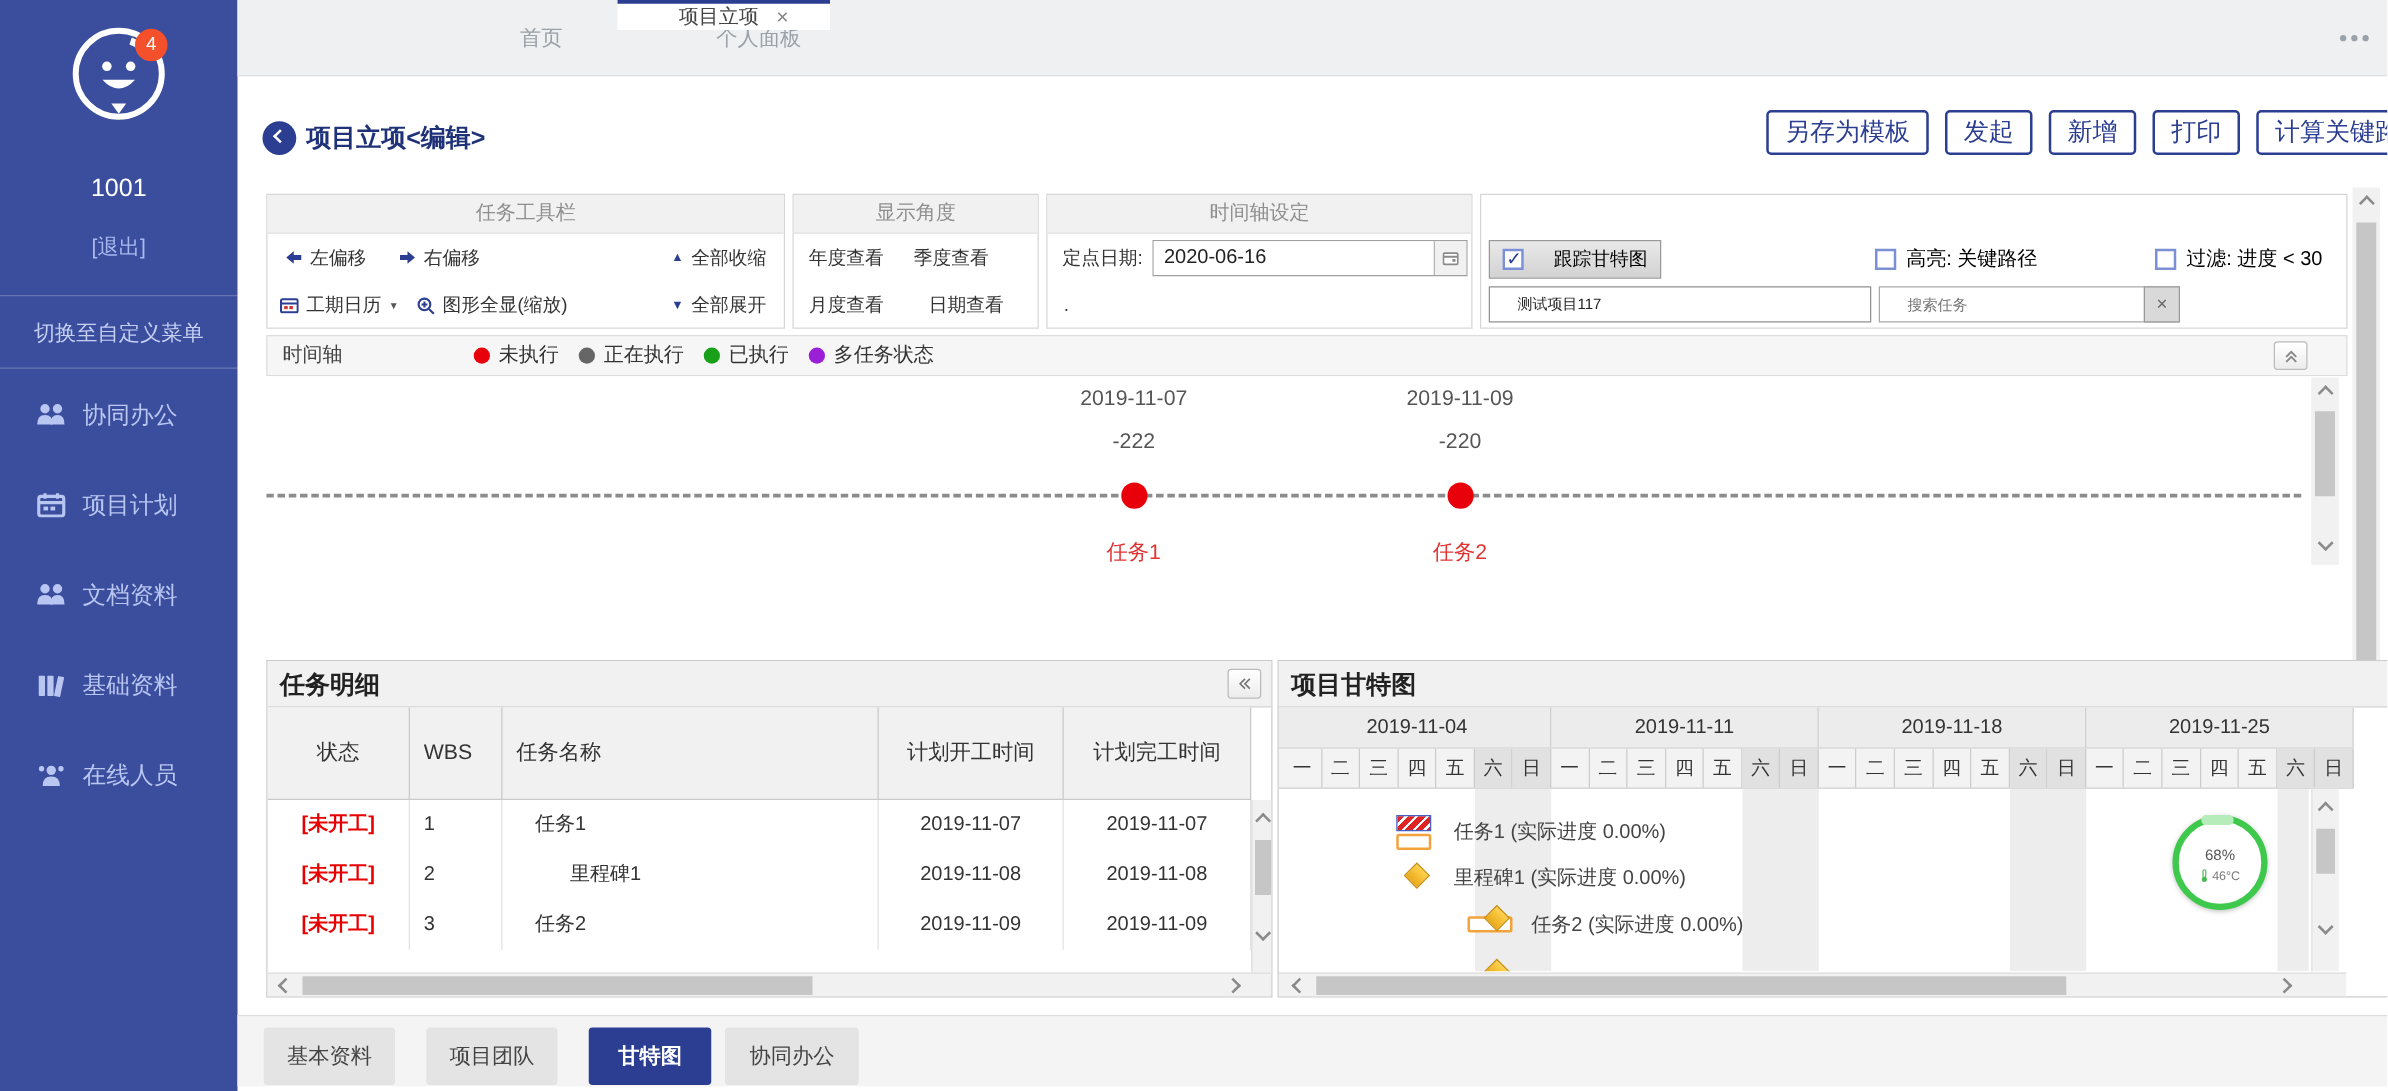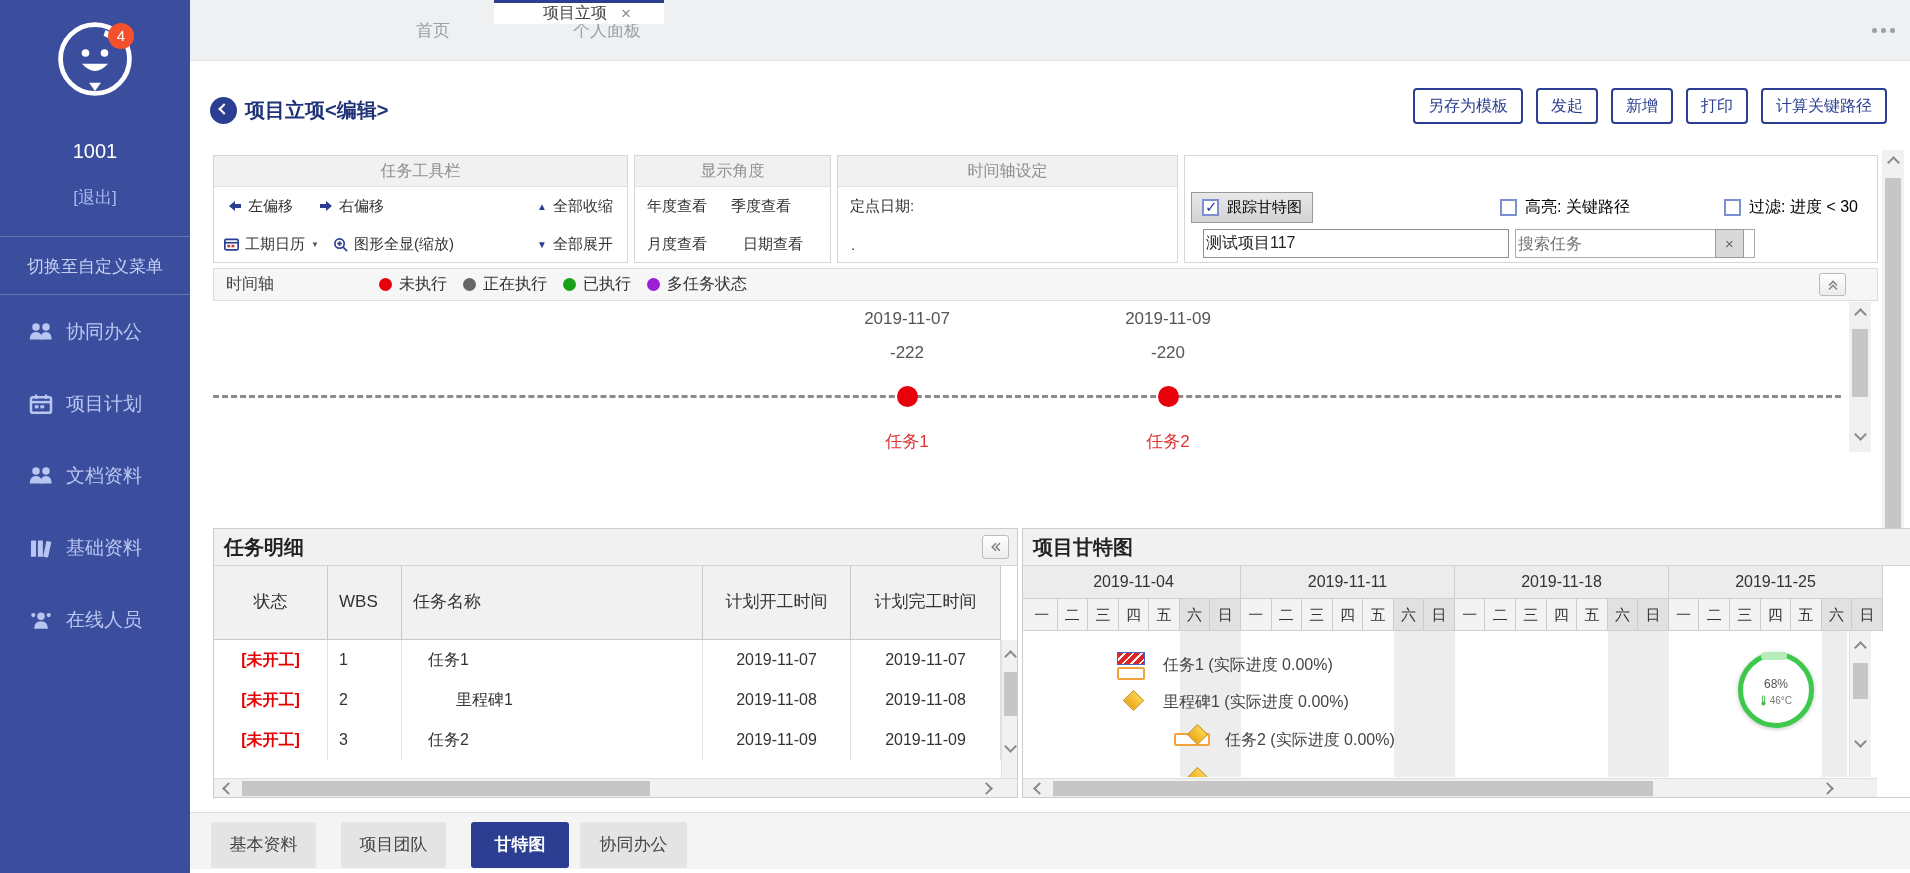--- a/index.html
+++ b/index.html
@@ -33,21 +33,21 @@
   .moremenu { left:1872px; top:28px; display:flex; gap:4px; cursor:pointer; }
   .moremenu i { width:5px; height:5px; border-radius:50%; background:#9aa1a8; }
 
   
   .backbtn { left:210px; top:97px; width:27px; height:27px; border-radius:50%; background:#2b3e91; cursor:pointer; }
   .backbtn i { position:absolute; left:10px; top:8px; width:8px; height:8px;
                border-left:2px solid #fff; border-bottom:2px solid #fff; transform:rotate(45deg); }
   .ptitle { left:245px; top:97px; font-size:20px; font-weight:bold; color:#1f3278; }
   .actions { left:1413px; top:88px; display:flex; gap:13px; }
   .actions .ab { height:36px; line-height:32px; padding:0 13px; background:#fff; border:2px solid #2b3e91;
-                 border-radius:4px; color:#2b3e91; font-size:16px; cursor:pointer; white-space:nowrap; }
+                 border-radius:4px; color:#2b3e91; font-size:20px; cursor:pointer; white-space:nowrap; }
 
   
   .tbwrap { left:213px; top:155px; width:1665px; height:108px; display:flex; gap:6px; }
   .panel { border:1px solid #d6d6d6; background:#fff; height:108px; }
   .phead { height:31px; line-height:30px; background:#f1f1f1; border-bottom:1px solid #e2e2e2;
            color:#8f8f8f; font-size:16px; text-align:center; }
   .prow { display:flex; align-items:center; height:38px; font-size:15px; color:#333; }
   .tool { display:flex; align-items:center; gap:6px; cursor:pointer; white-space:nowrap; }
   .tri { font-size:10px; color:#2b3e91; }
   .tri-sm { font-size:8px; color:#555; }
@@ -58,25 +58,25 @@
   .dateinput { display:flex; width:252px; height:29px; border:1px solid #a0a0a0; background:#fff; }
   .dateinput input { flex:1; border:0; outline:none; font-size:16px; padding-left:8px; color:#222;
                      font-family:"Liberation Sans","DejaVu Sans",sans-serif; }
   .calbtn { width:26px; border-left:1px solid #b5b5b5; background:#f1f1f1; display:flex;
             align-items:center; justify-content:center; cursor:pointer; }
   .dot2 { margin-left:13px; color:#333; }
   .cb { width:17px; height:17px; background:#fff; border:2px solid #7b8fd4; display:inline-block;
         position:relative; flex:none; cursor:pointer; }
   .cb.checked:after { content:"\2713"; position:absolute; left:1px; top:-3px; color:#2b3e91;
                       font-size:15px; font-weight:bold; }
-  .trackbtn { position:absolute; left:6px; top:4px; height:31px; display:flex; align-items:center; gap:8px;
+  .trackbtn { position:absolute; left:6px; top:4px; height:31px; display:flex; align-items:center; gap:24px;
               padding:0 10px; background:linear-gradient(#e9e9e9,#d2d2d2); border:1px solid #999; cursor:pointer; }
   .cbitem { position:absolute; display:flex; align-items:center; gap:8px; top:10px; white-space:nowrap; }
-  .p-d .row2in { position:absolute; top:41px; height:29px; border:1px solid #909090; font-size:16px;
-                 padding-left:2px; color:#222; outline:none; font-family:"Liberation Sans","DejaVu Sans",sans-serif;margin-left:12px; }
+  .p-d .row2in { position:absolute; top:41px; height:29px; border:1px solid #909090; font-size:12px;
+                 padding-left:22px; color:#222; outline:none; font-family:"Liberation Sans","DejaVu Sans",sans-serif; }
   .clearbtn { position:absolute; left:530px; top:41px; width:29px; height:29px; background:#d9d9d9;
               border:1px solid #999; color:#666; font-size:15px; text-align:center; line-height:27px; cursor:pointer; }
 
   
   .sb { background:#f1f1f1; }
   .sbtn { position:absolute; display:flex; align-items:center; justify-content:center; cursor:pointer; }
   .chev { width:9px; height:9px; border-left:2px solid #8a8a8a; border-bottom:2px solid #8a8a8a; }
   .c-up { transform:rotate(135deg); } .c-down { transform:rotate(-45deg); }
   .c-left { transform:rotate(45deg); } .c-right { transform:rotate(225deg); }
   .thumb { position:absolute; background:#c6c6c6; cursor:pointer; }
@@ -308,20 +308,30 @@
       <div class="prow" style="padding-left:12px;gap:36px">
         <span class="viewopt">月度查看</span>
         <span class="viewopt">日期查看</span>
       </div>
     </div>
 
     <div class="panel p-c">
       <div class="phead">时间轴设定</div>
       <div class="prow">
         <span class="dtlabel">定点日期:</span>
+        <span class="dateinput">
+          <input value="2020-06-16" style="">
+          <span class="calbtn">
+            <svg width="13" height="13" viewBox="0 0 18 16">
+                <rect x="1" y="2.5" width="16" height="12.5" rx="1.5" fill="#fff" stroke="#8a8a8a" stroke-width="2"></rect>
+                <line x1="1" y1="6.5" x2="17" y2="6.5" stroke="#8a8a8a" stroke-width="2"></line>
+                <rect x="11" y="9" width="3.4" height="3" fill="#8a8a8a"></rect>
+              </svg>
+          </span>
+        </span>
       </div>
       <div class="prow">
           <span class="dot2">.</span>
         </div>
     </div>
 
     <div class="panel p-d" style="position:relative">
       <div class="trackbtn" style="top:36px">
         <span class="cb checked"></span>
         <span style="font-size:15px">跟踪甘特图</span>

